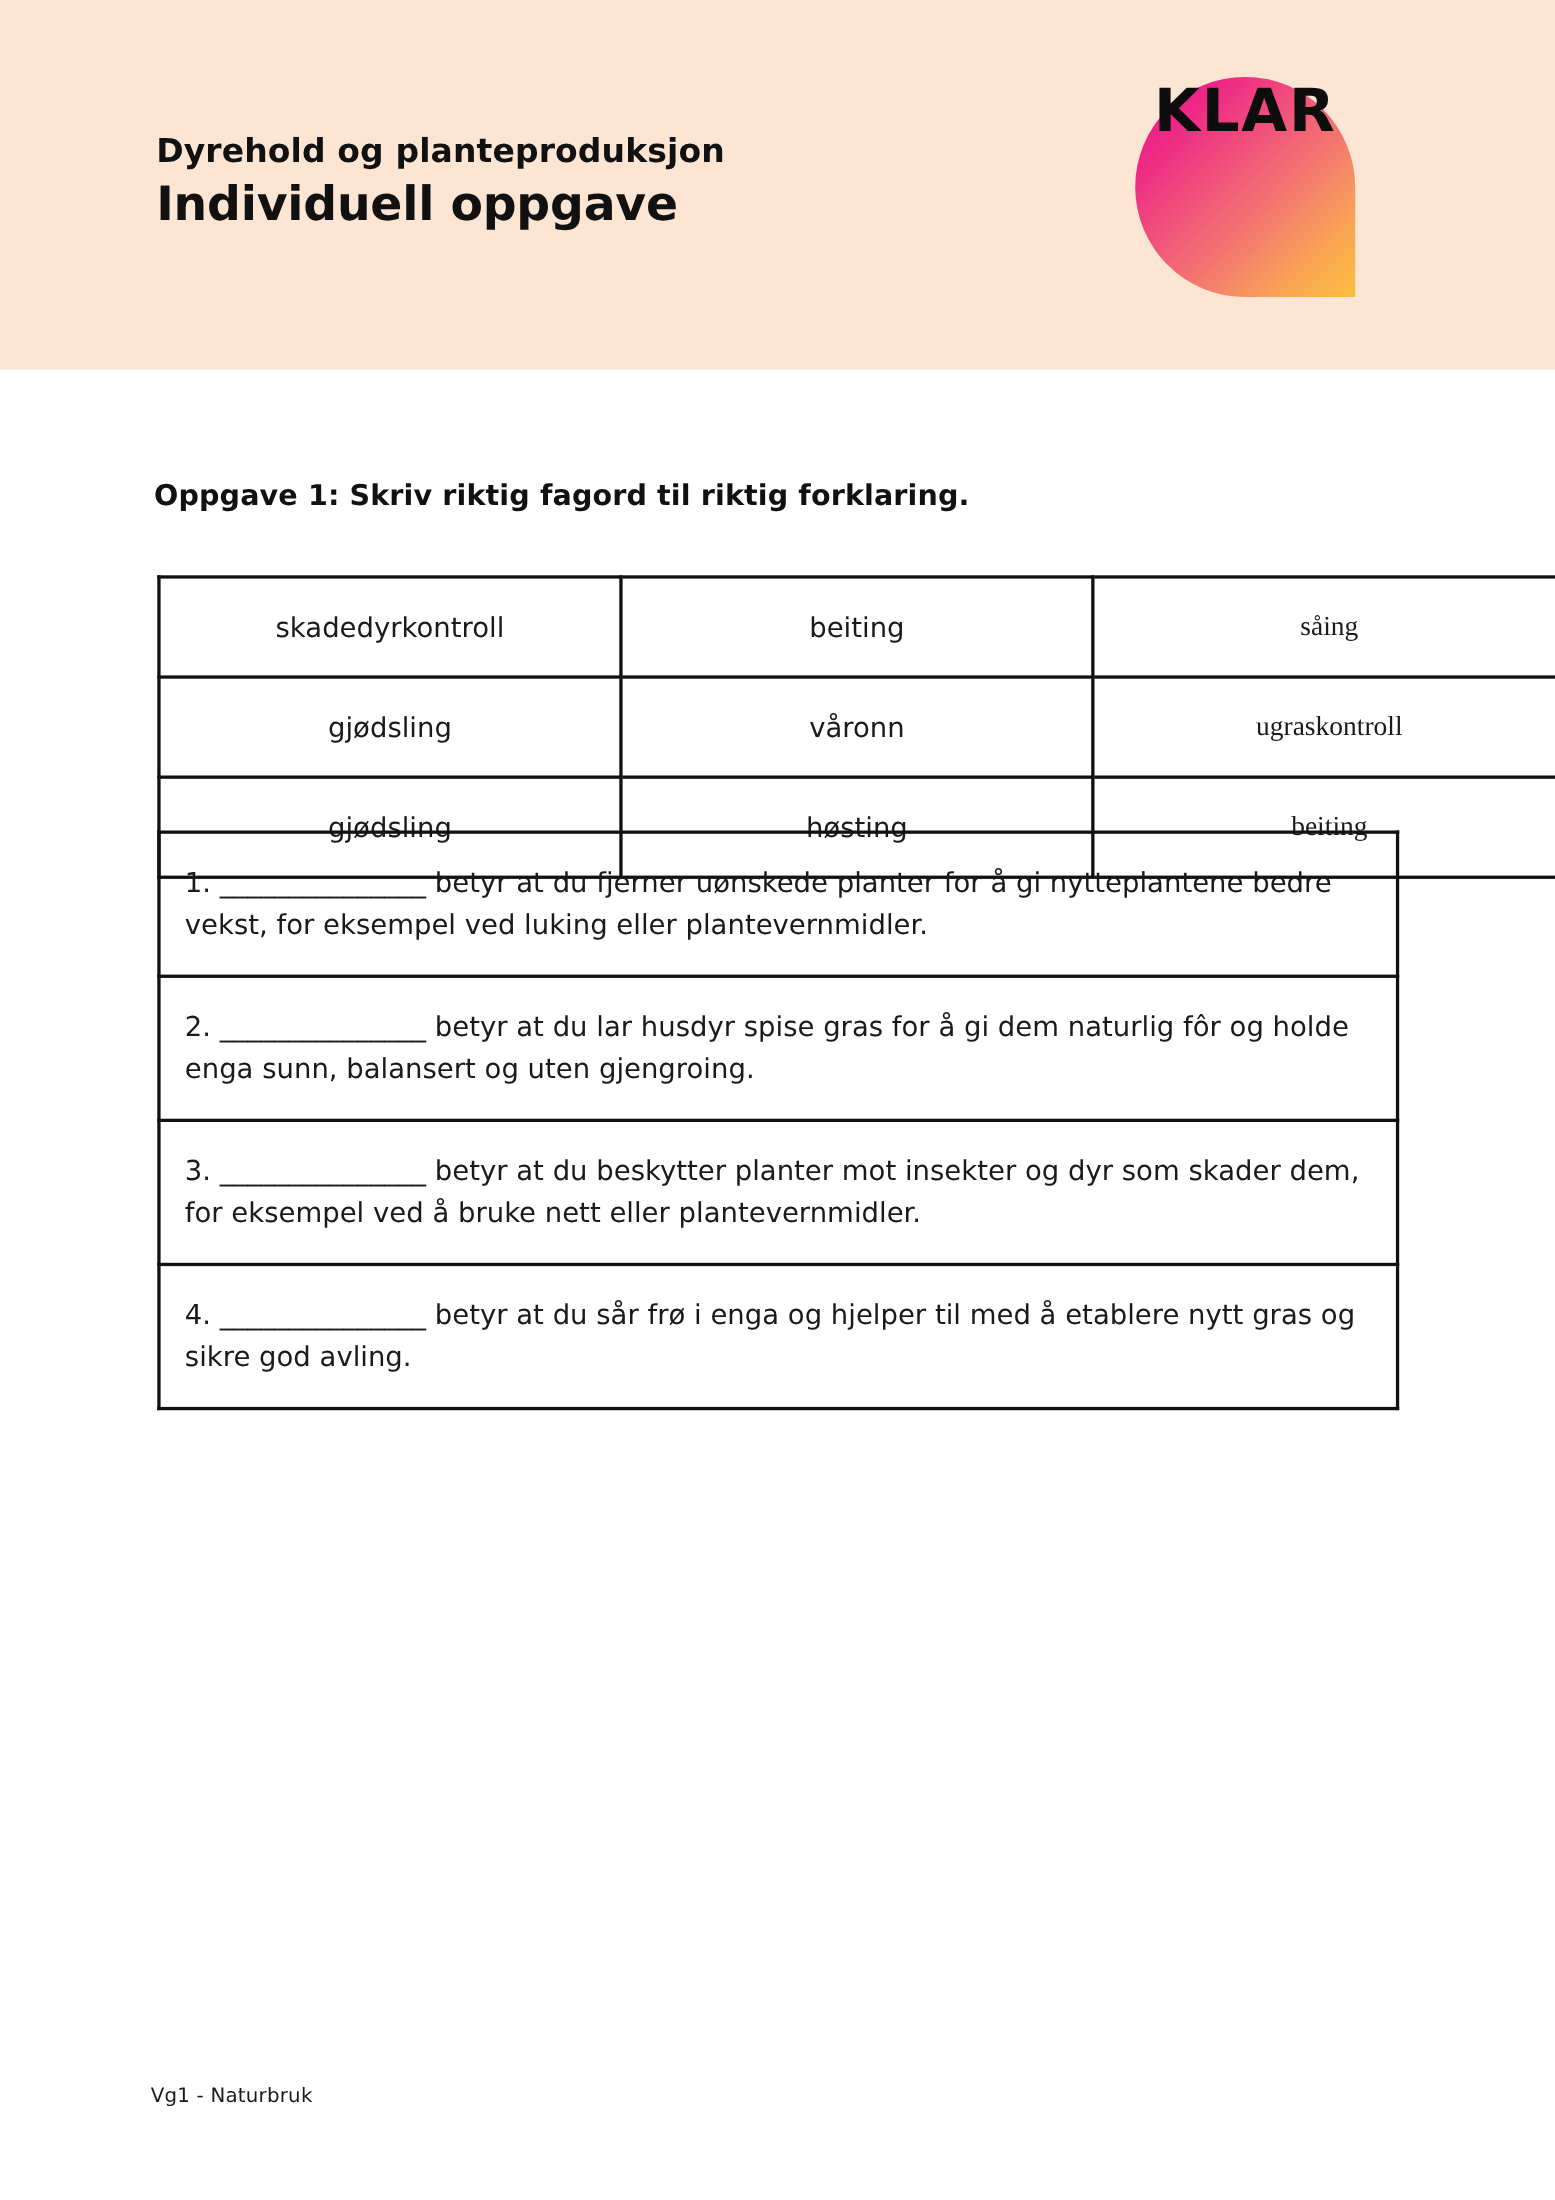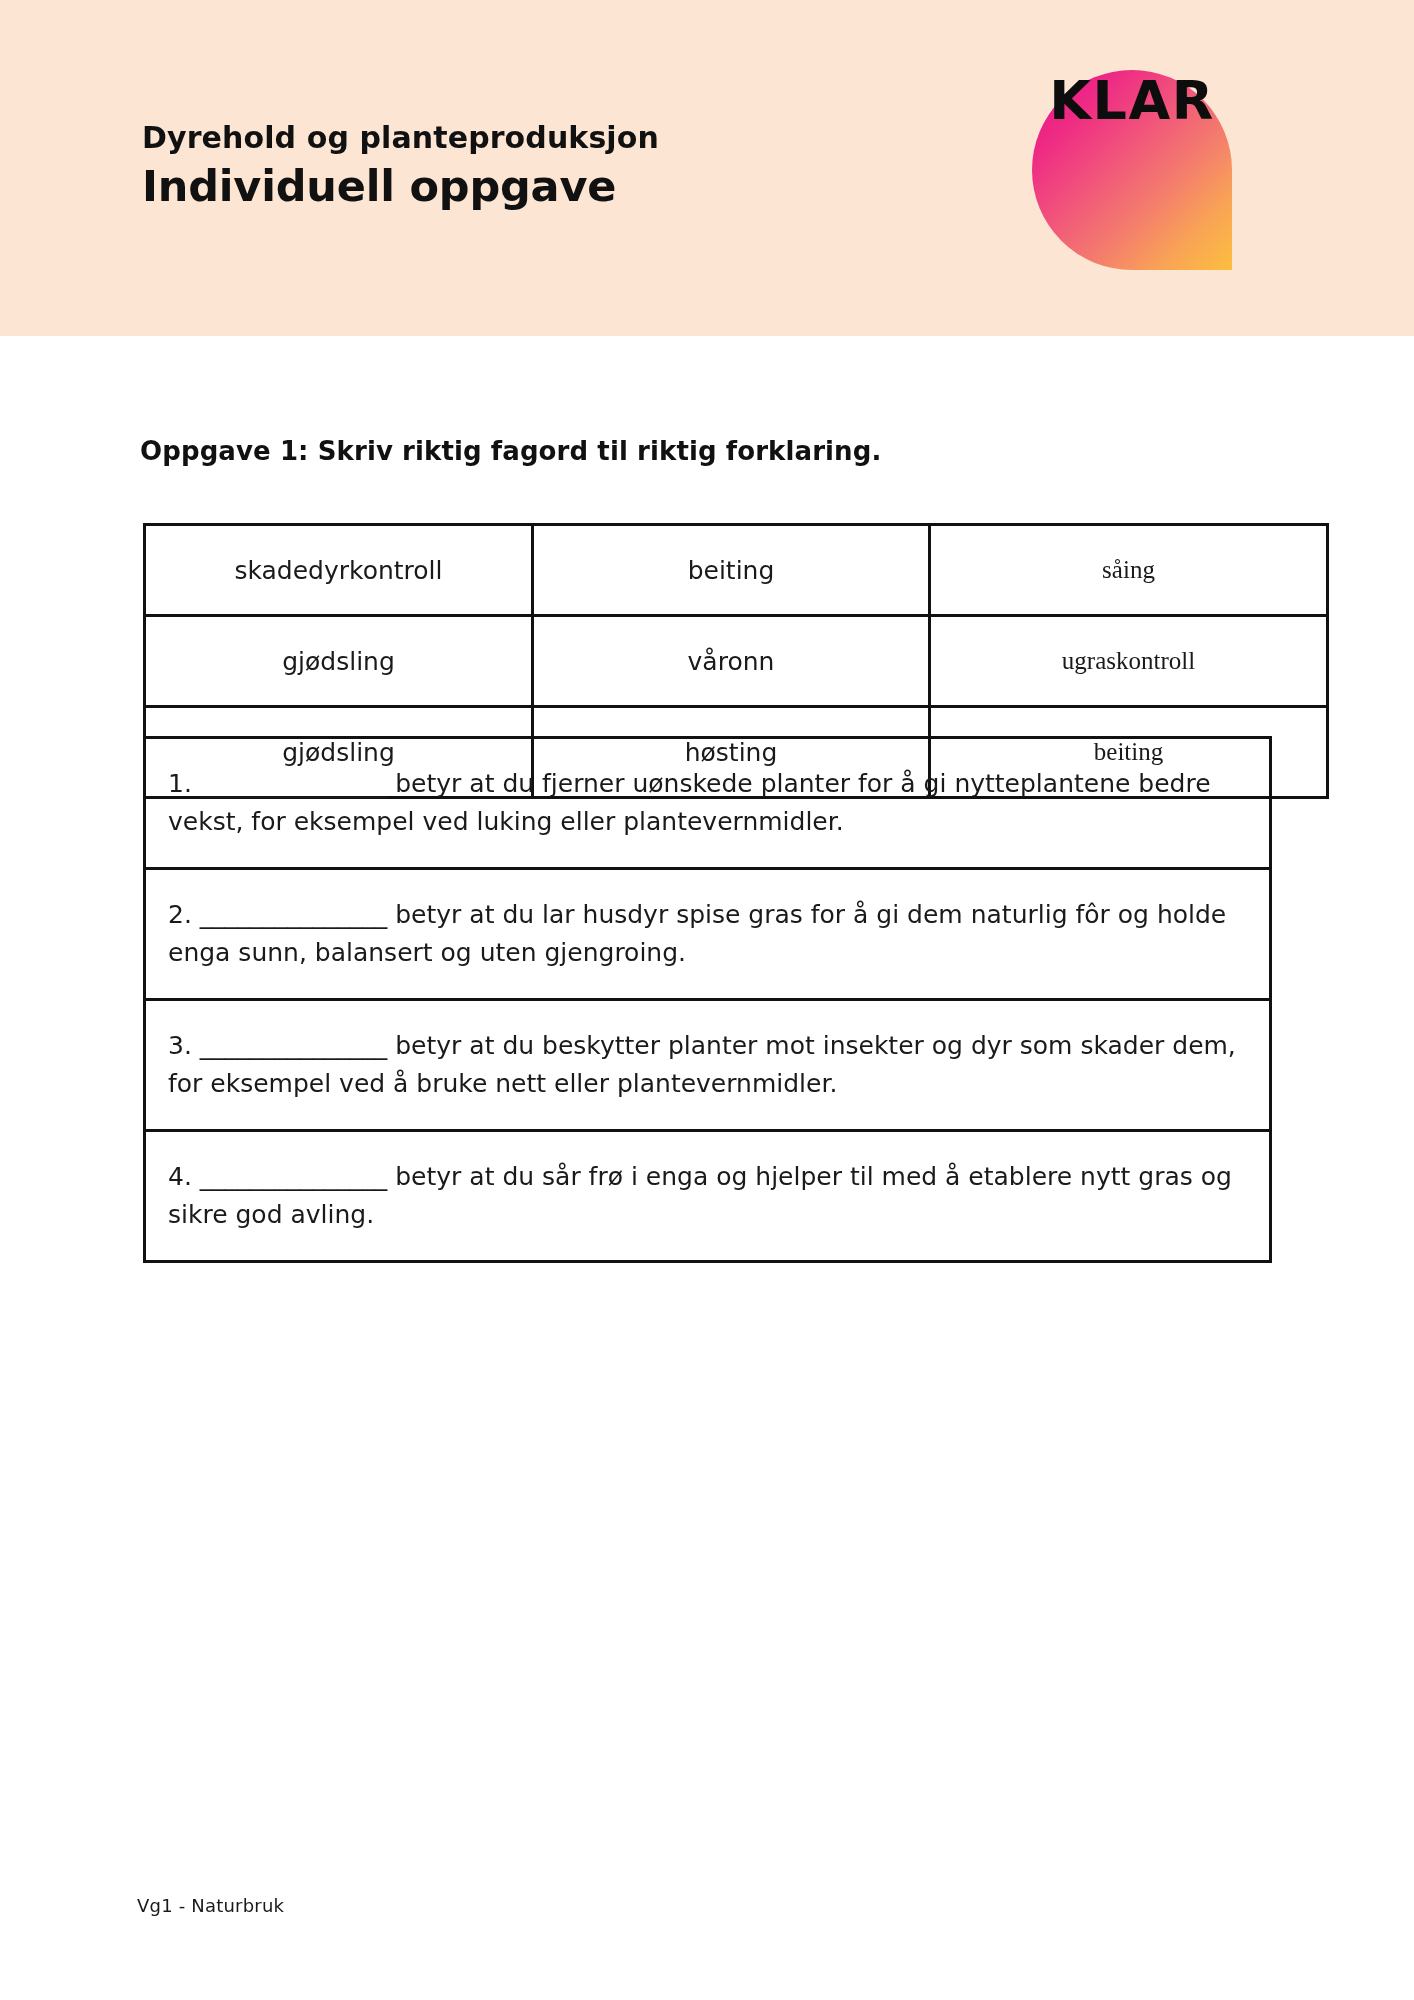--- a/index.html
+++ b/index.html
@@ -99,31 +99,31 @@
     table-layout: fixed;
   }
   .word-table td {
     border: 3px solid #111111;
     height: 88px;
     text-align: center;
     vertical-align: middle;
     font-size: 25px;
     font-weight: 400;
     color: #1a1a1a;
-    padding: 0 8px;
+    padding: 0 24px;
   }
   .word-table td.col1 { width: 369px; }
   .word-table td.col2 { width: 378px; border-radius: 13px; }
   .word-table td.col3 { width: 379px; font-family: Liberation Serif, serif; }
 
   
   .question-table {
     position: absolute;
     left: 143px;
-    top: 400px;
+    top: 419px;
     width: 1129px;
     border-collapse: collapse;
     table-layout: fixed;
   }
   .question-table td {
     border: 3px solid #111111;
     padding: 26px 24px 26px 22px;
     font-size: 25px;
     line-height: 1.52;
     color: #1a1a1a;

